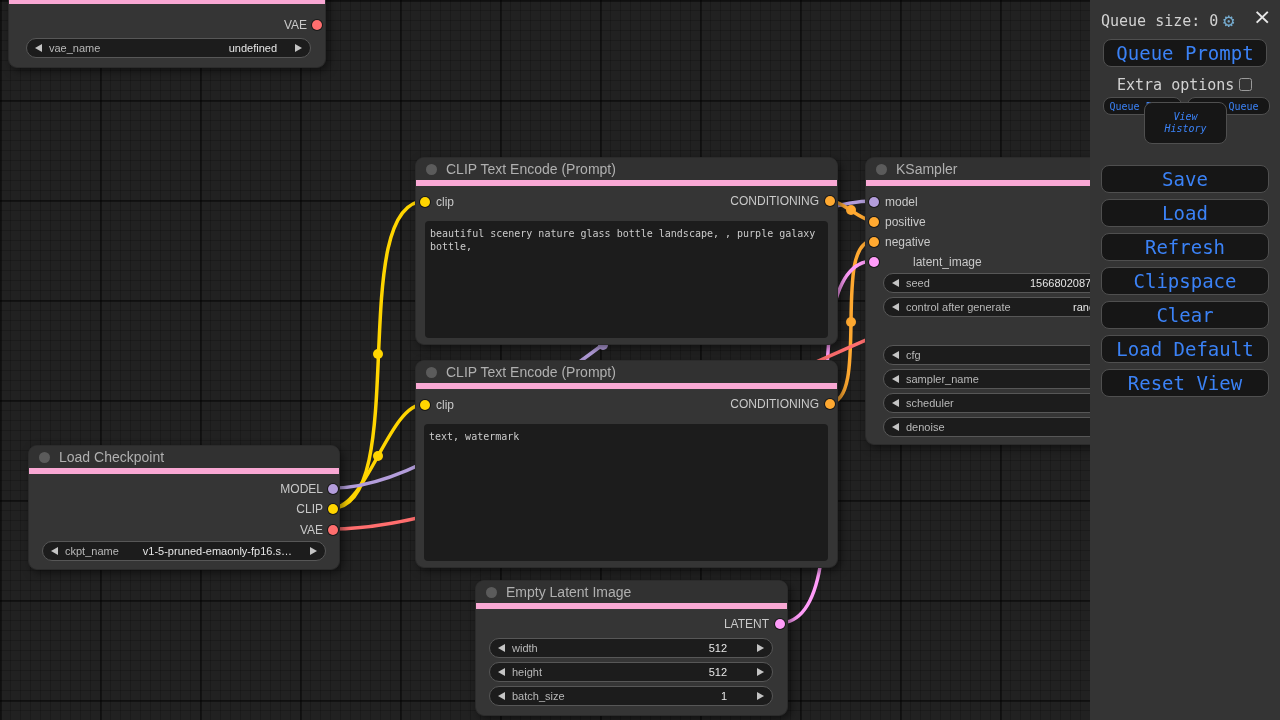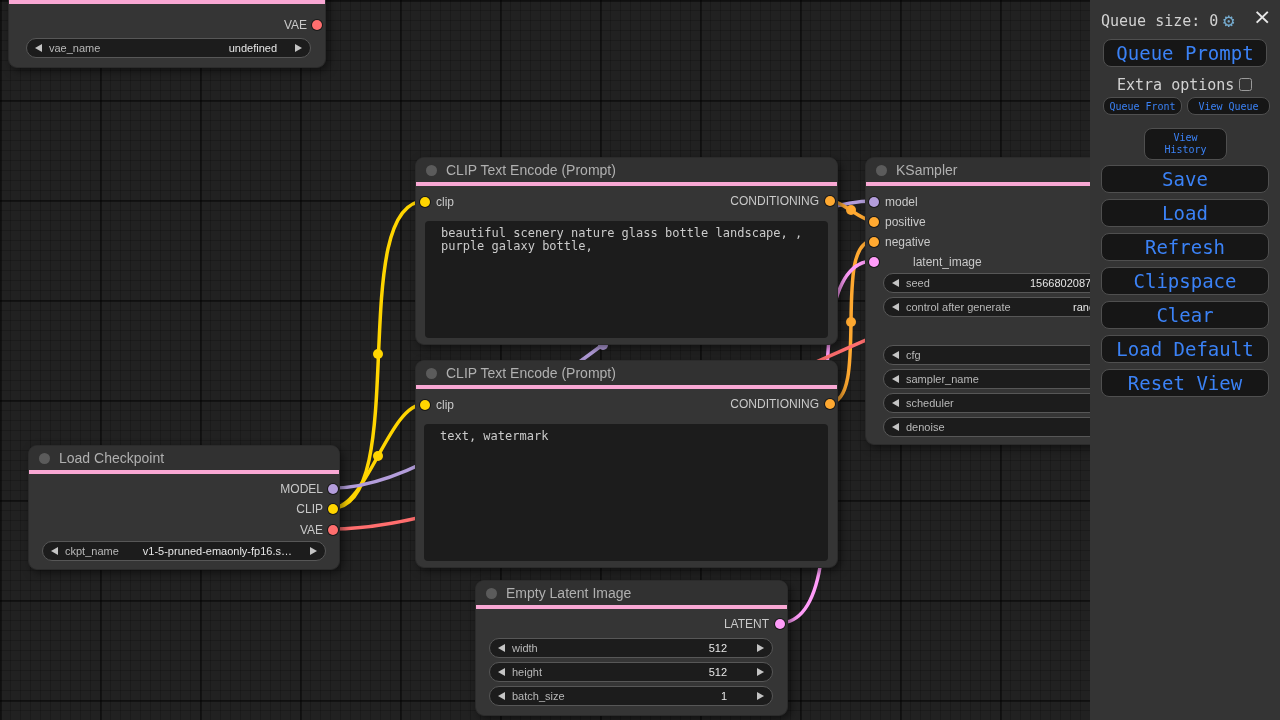--- a/index.html
+++ b/index.html
@@ -14,41 +14,41 @@
       linear-gradient(90deg, rgba(0,0,0,.18) 1px, transparent 1px);
     background-size:100px 100px,100px 100px,10px 10px,10px 10px;
   }
   #wires{position:absolute;left:0;top:0;z-index:1;}
   .node{
     position:absolute;z-index:10;background:#353535;border:1px solid #2b2b2b;
     border-radius:9px;box-shadow:3px 3px 9px rgba(0,0,0,.5);box-sizing:border-box;
   }
   .node-title{
     position:absolute;left:0;right:0;top:0;height:28px;background:#313131;
-    border-radius:8px 8px 0 0;border-bottom:4px solid #f9a8d4;
+    border-radius:8px 8px 0 0;border-bottom:6px solid #f9a8d4;
     display:flex;align-items:center;box-sizing:border-box;padding-left:10px;
   }
   .collapse-dot{width:11px;height:11px;border-radius:50%;background:#5b5b5b;flex:0 0 auto;}
   .title-text{margin-left:9px;font-size:14px;color:#b0b0b0;white-space:nowrap;}
   .slot-dot{position:absolute;width:10px;height:10px;border-radius:50%;box-shadow:0 0 0 1px rgba(0,0,0,.55);}
   .slot-label{position:absolute;font-size:12px;line-height:14px;color:#c9c9c9;white-space:nowrap;}
   .slot-label.out{text-align:left;}
   .widget{
     position:absolute;height:20px;background:#1c1c1c;border:1px solid #575757;
     border-radius:11px;box-sizing:border-box;display:flex;align-items:center;
     padding:0 8px;font-size:11px;color:#bdbdbd;white-space:nowrap;
   }
   .tri-l{width:0;height:0;border-top:4px solid transparent;border-bottom:4px solid transparent;border-right:7px solid #c4c4c4;flex:0 0 auto;}
   .tri-r{width:0;height:0;border-top:4px solid transparent;border-bottom:4px solid transparent;border-left:7px solid #c4c4c4;flex:0 0 auto;margin-left:8px;}
   .wlabel{margin-left:7px;color:#b8b8b8;}
   .wvalue{margin-left:auto;margin-right:10px;color:#e6e6e6;}
   .wvalue-abs{position:absolute;top:3px;color:#e6e6e6;}
   .prompt-box{
-    position:absolute;background:#1c1c1c;border-radius:4px;padding:6px 16px;box-sizing:border-box;
-    font-family:"DejaVu Sans Mono",monospace;font-size:12px;line-height:13px;color:#cbcbcb;
+    position:absolute;background:#1c1c1c;border-radius:4px;padding:6px 5px;box-sizing:border-box;
+    font-family:"DejaVu Sans Mono",monospace;font-size:10px;line-height:13px;color:#cbcbcb;
     white-space:pre-wrap;word-break:break-word;overflow:hidden;
   }
   
   #sidebar{
     position:absolute;left:1090px;top:0;width:190px;height:720px;background:#343434;z-index:50;
     font-family:"DejaVu Sans Mono",monospace;color:#d2d2d2;
   }
   .sb-abs{position:absolute;box-sizing:border-box;}
   .btn{
     background:#161616;border:1px solid #4f4f4f;border-radius:8px;color:#3b82f6;
@@ -215,21 +215,21 @@
     <span class="sb-abs" id="gear" style="left:133px;top:11px;">⚙</span>
     <span class="sb-abs" id="close-x" style="left:163px;top:6px;">×</span>
 
     <div class="sb-abs btn btn-big" style="left:13px;top:39px;width:164px;height:28px;">Queue Prompt</div>
 
     <span class="sb-abs" id="extra-options-label" style="left:27px;top:76px;">Extra options</span>
     <span class="sb-abs" id="checkbox" style="left:149px;top:78px;"></span>
 
     <div class="sb-abs btn btn-small" style="left:13px;top:97px;width:79px;height:18px;">Queue Front</div>
     <div class="sb-abs btn btn-small" style="left:97px;top:97px;width:83px;height:18px;">View Queue</div>
-    <div class="sb-abs btn btn-small" style="left:54px;top:128px;width:83px;height:32px;">
+    <div class="sb-abs btn btn-small" style="left:54px;top:102px;width:83px;height:42px;font-style:italic;">
       <span style="display:inline-block;width:56px;line-height:12px;">View History</span>
     </div>
 
     <div class="sb-abs btn btn-big" style="left:11px;top:165px;width:168px;height:28px;">Save</div>
     <div class="sb-abs btn btn-big" style="left:11px;top:199px;width:168px;height:28px;">Load</div>
     <div class="sb-abs btn btn-big" style="left:11px;top:233px;width:168px;height:28px;">Refresh</div>
     <div class="sb-abs btn btn-big" style="left:11px;top:267px;width:168px;height:28px;">Clipspace</div>
     <div class="sb-abs btn btn-big" style="left:11px;top:301px;width:168px;height:28px;">Clear</div>
     <div class="sb-abs btn btn-big" style="left:11px;top:335px;width:168px;height:28px;">Load Default</div>
     <div class="sb-abs btn btn-big" style="left:11px;top:369px;width:168px;height:28px;">Reset View</div>

